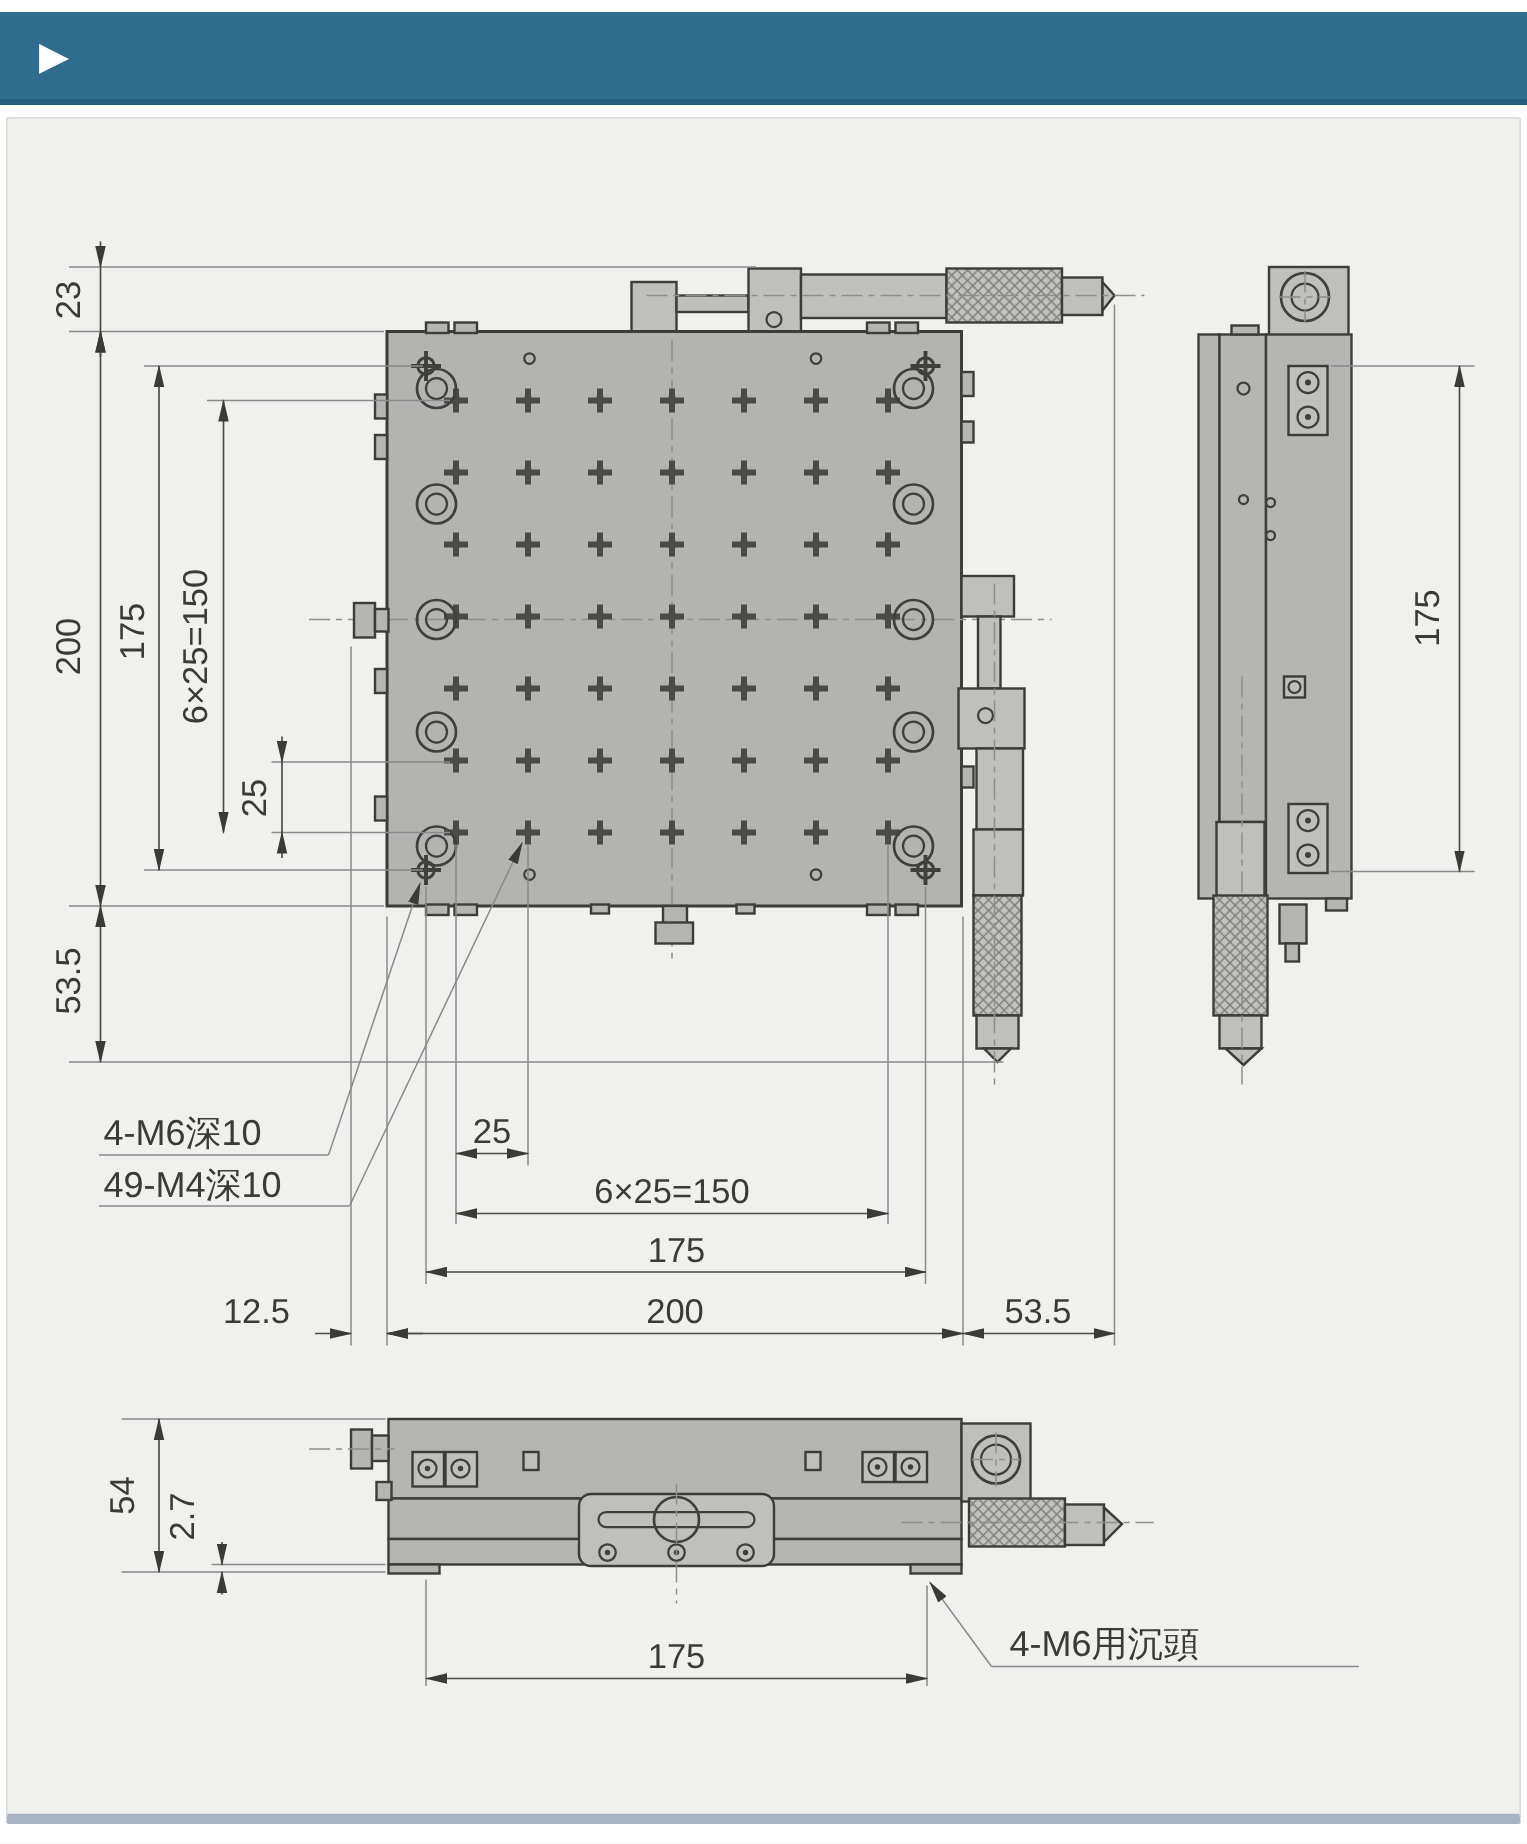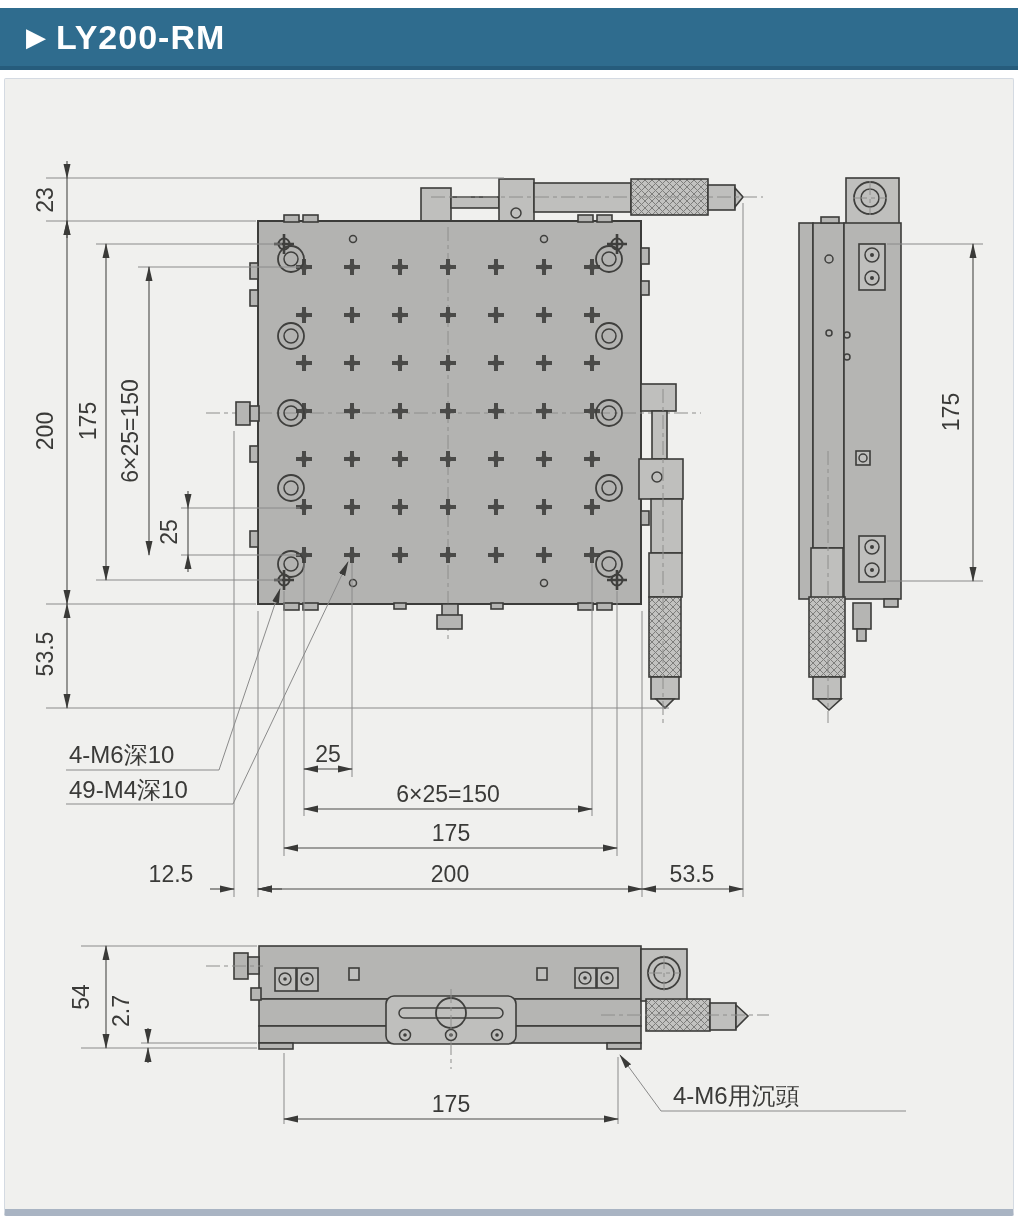--- a/index.html
+++ b/index.html
@@ -30,21 +30,20 @@
   .ext{stroke:#8A8A8A;stroke-width:1;fill:none;}
   .cl{stroke:#8E8E8C;stroke-width:1;fill:none;stroke-dasharray:14 4 4 4;}
   .hole{fill:none;stroke:#3F3F3D;stroke-width:1.8;}
   .hole2{fill:none;stroke:#3F3F3D;stroke-width:1.5;}
 </style>
 </head>
 <body>
 
 <div class="header-bar">
   <span class="tri">▶</span>
-  <span class="ttl">LY200-RM</span>
 </div>
 
 <div class="panel">
 <svg width="1010" height="1130" viewBox="4 88 1010 1130">
   <defs>
     <pattern id="knurl" width="7" height="7" patternUnits="userSpaceOnUse">
       <rect width="7" height="7" fill="#C2C2C0"></rect>
       <path d="M0,0 L7,7 M7,0 L0,7" stroke="#7E7E7C" stroke-width="1"></path>
     </pattern>
     <pattern id="gridcross" x="279" y="252" width="48" height="48" patternUnits="userSpaceOnUse">

